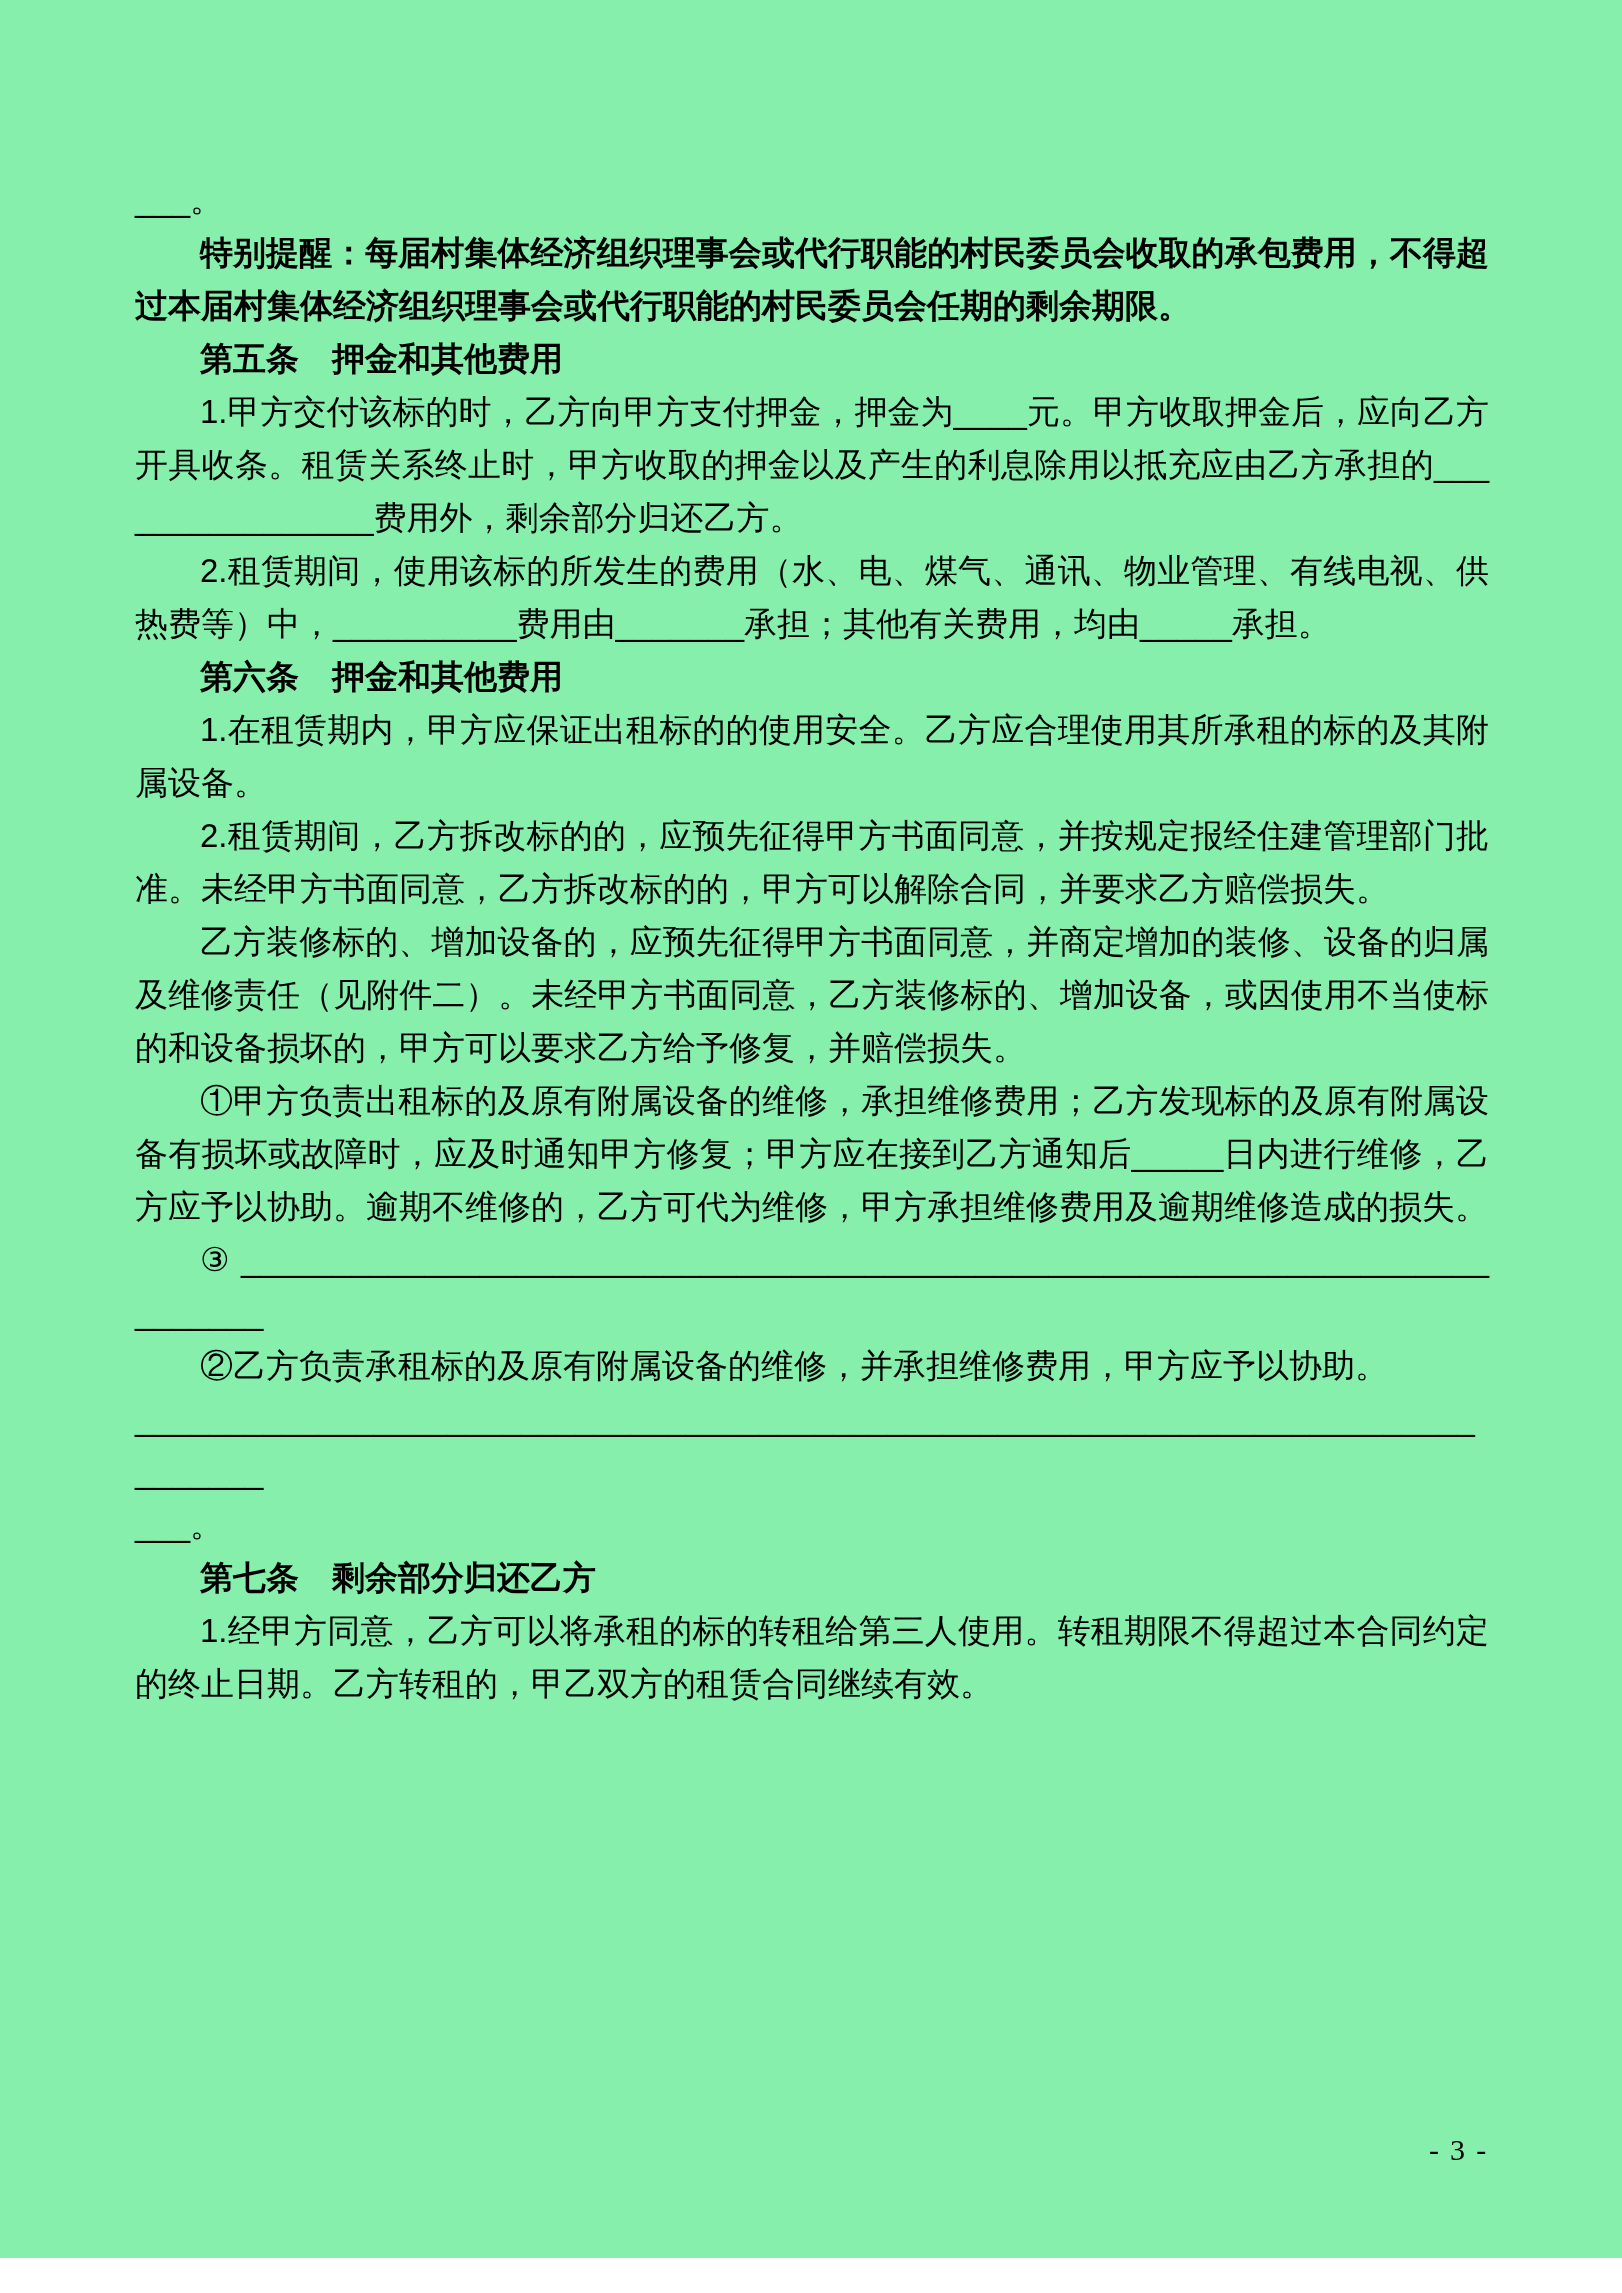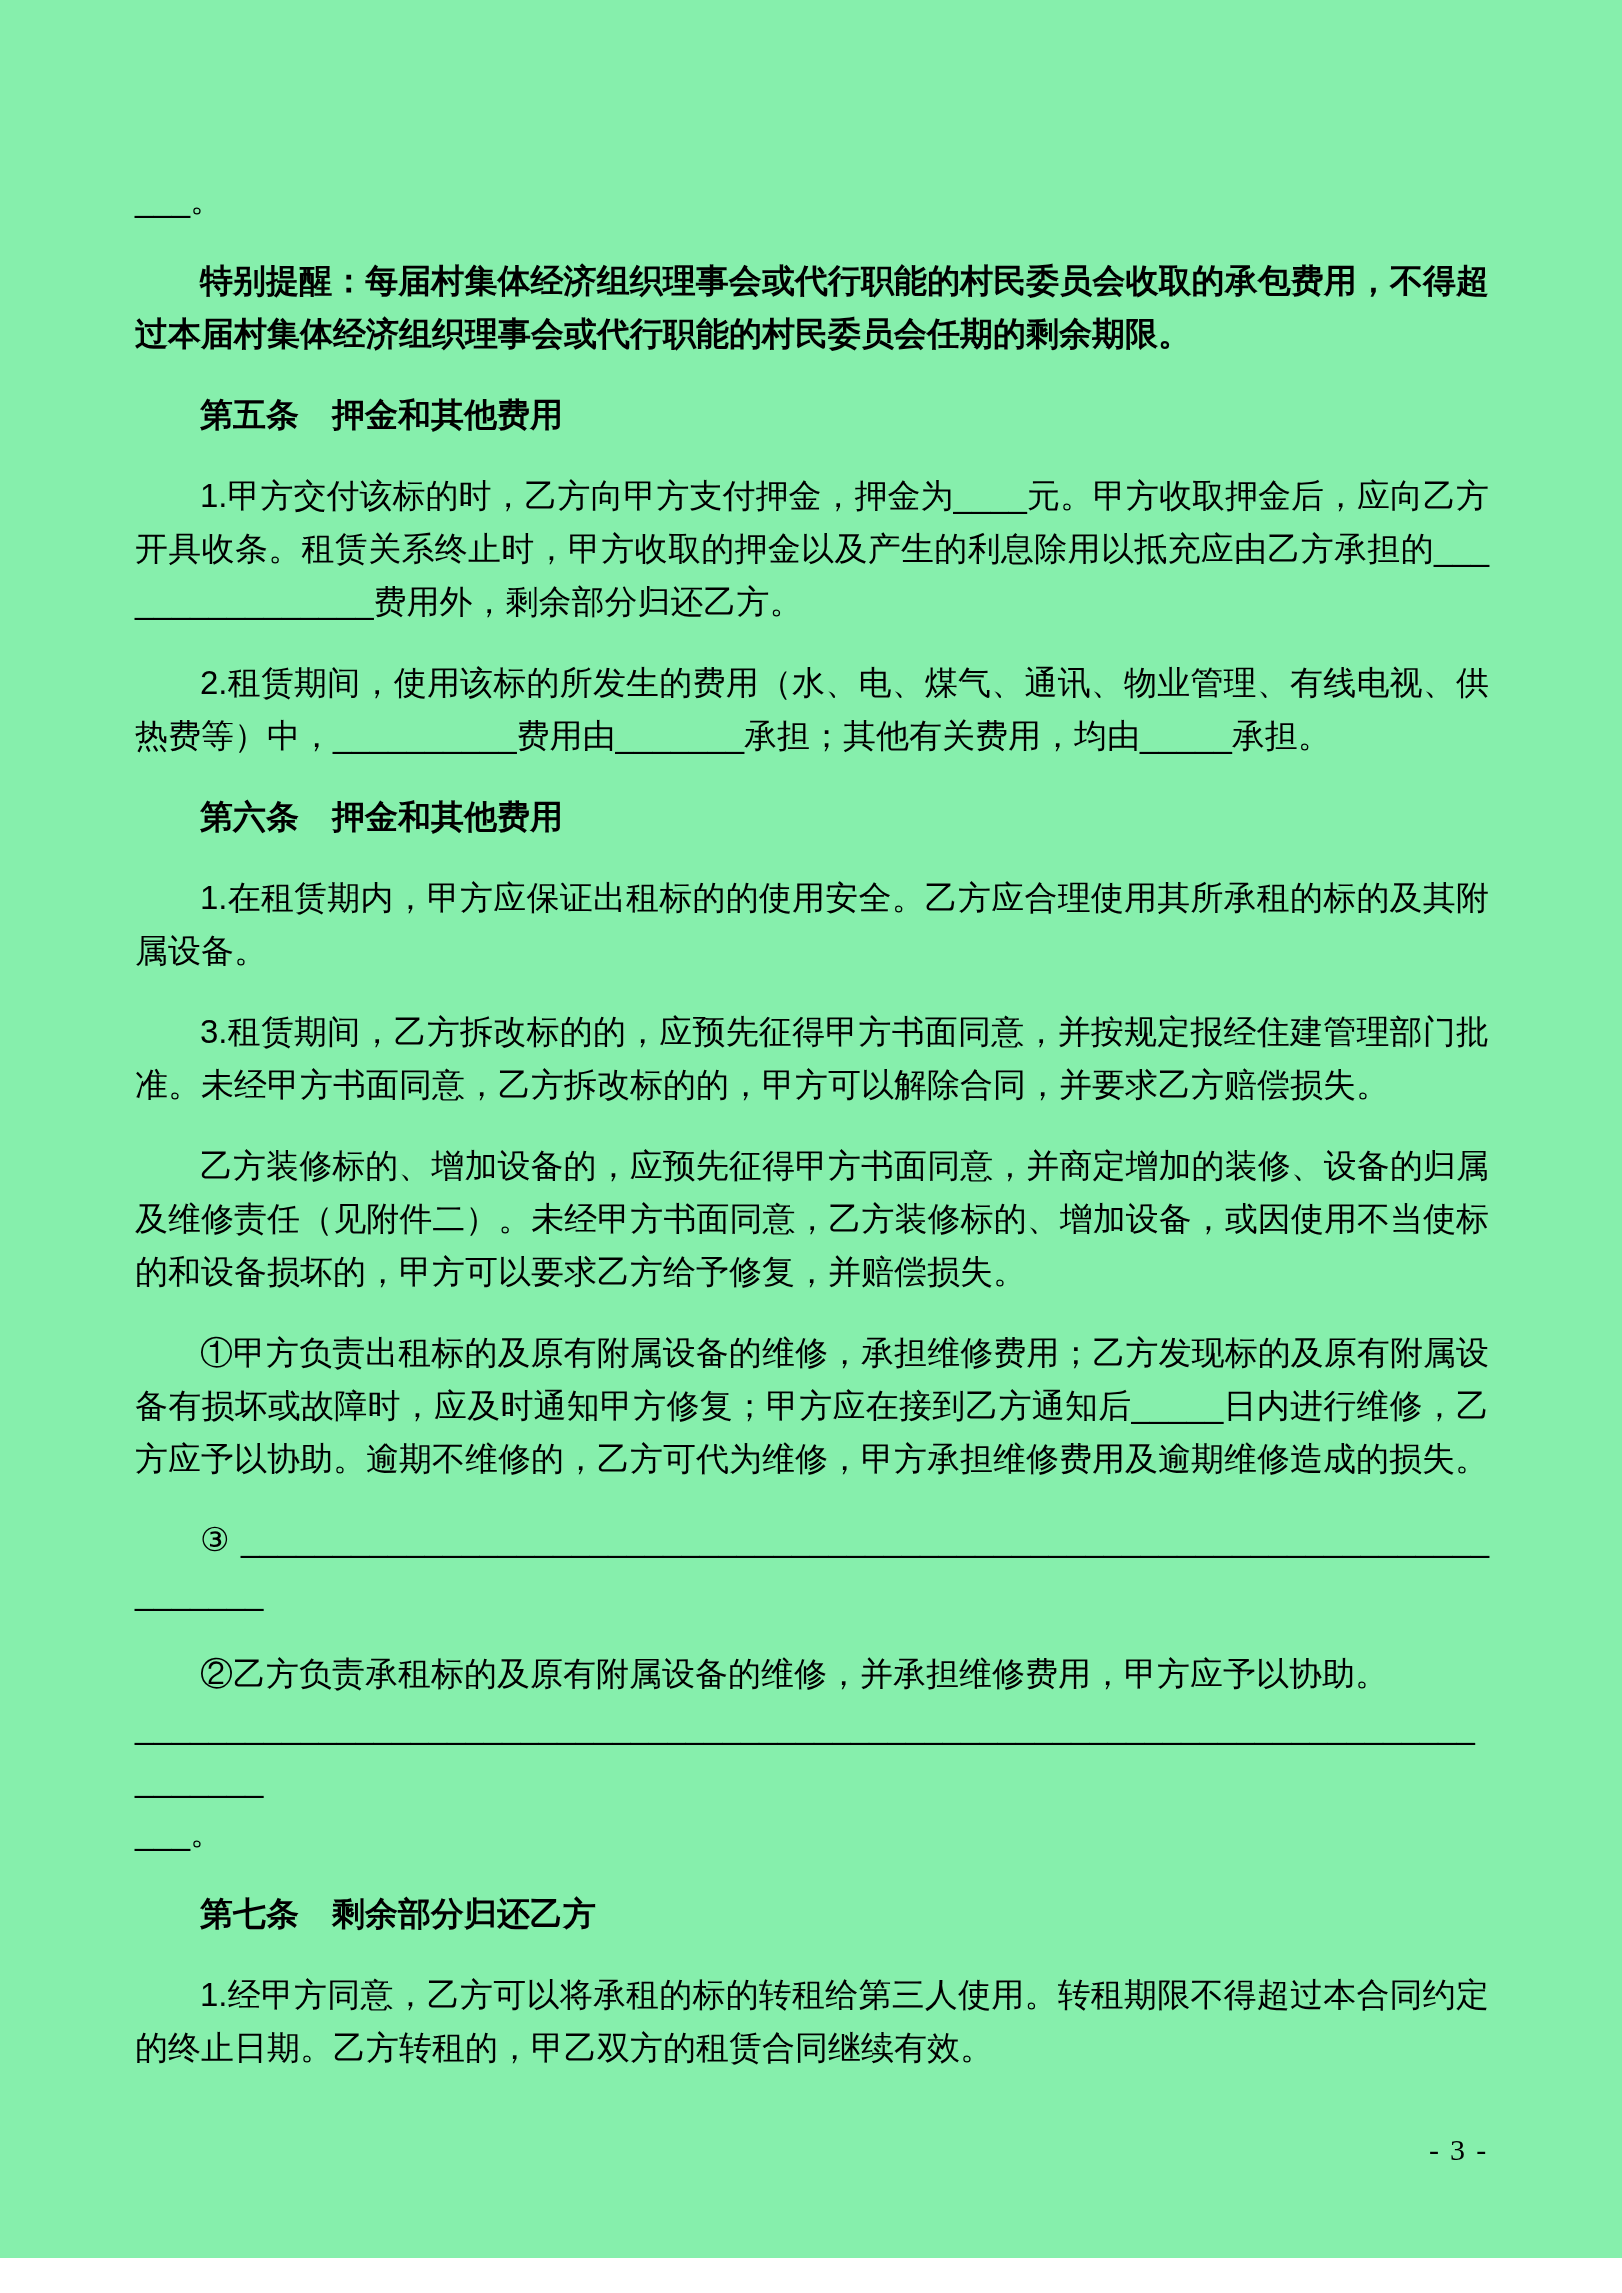--- a/index.html
+++ b/index.html
@@ -15,21 +15,21 @@
     font-size: 33px;
     padding: 173px 134px 0 135px;
     overflow: hidden;
   }
   .para {
     line-height: 53px;
     text-align: justify;
     word-break: break-all;
     font-weight: 400;
   }
-  .indent { text-indent: 65px; margin-top: 28px; }
+  .indent { text-indent: 65px; }
   .bold { font-weight: 700; }
   .page-number {
     position: absolute;
     right: 135px;
     bottom: 91px;
     font-family: "Liberation Serif", serif;
     font-size: 30px;
     color: #000000;
     letter-spacing: 1.8px;
   }
@@ -38,21 +38,21 @@
 <body>
 
 <div class="page">
   <p class="para">___。</p>
   <p class="para indent bold">特别提醒：每届村集体经济组织理事会或代行职能的村民委员会收取的承包费用，不得超过本届村集体经济组织理事会或代行职能的村民委员会任期的剩余期限。</p>
   <p class="para indent bold">第五条　押金和其他费用</p>
   <p class="para indent">1.甲方交付该标的时，乙方向甲方支付押金，押金为____元。甲方收取押金后，应向乙方开具收条。租赁关系终止时，甲方收取的押金以及产生的利息除用以抵充应由乙方承担的________________费用外，剩余部分归还乙方。</p>
   <p class="para indent">2.租赁期间，使用该标的所发生的费用（水、电、煤气、通讯、物业管理、有线电视、供热费等）中，__________费用由_______承担；其他有关费用，均由_____承担。</p>
   <p class="para indent bold">第六条　押金和其他费用</p>
   <p class="para indent">1.在租赁期内，甲方应保证出租标的的使用安全。乙方应合理使用其所承租的标的及其附属设备。</p>
-  <p class="para indent">3.租赁期间，乙方拆改标的的，应预先征得甲方书面同意，并按规定报经住建管理部门批准。未经甲方书面同意，乙方拆改标的的，甲方可以解除合同，并要求乙方赔偿损失。</p>
+  <p class="para indent">2.租赁期间，乙方拆改标的的，应预先征得甲方书面同意，并按规定报经住建管理部门批准。未经甲方书面同意，乙方拆改标的的，甲方可以解除合同，并要求乙方赔偿损失。</p>
   <p class="para indent">乙方装修标的、增加设备的，应预先征得甲方书面同意，并商定增加的装修、设备的归属及维修责任（见附件二）。未经甲方书面同意，乙方装修标的、增加设备，或因使用不当使标的和设备损坏的，甲方可以要求乙方给予修复，并赔偿损失。</p>
   <p class="para indent">①甲方负责出租标的及原有附属设备的维修，承担维修费用；乙方发现标的及原有附属设备有损坏或故障时，应及时通知甲方修复；甲方应在接到乙方通知后_____日内进行维修，乙方应予以协助。逾期不维修的，乙方可代为维修，甲方承担维修费用及逾期维修造成的损失。</p>
   <p class="para indent">③___________________________________________________________________________</p>
   <p class="para indent">②乙方负责承租标的及原有附属设备的维修，并承担维修费用，甲方应予以协助。</p>
   <p class="para">________________________________________________________________________________</p>
   <p class="para">___。</p>
   <p class="para indent bold">第七条　剩余部分归还乙方</p>
   <p class="para indent">1.经甲方同意，乙方可以将承租的标的转租给第三人使用。转租期限不得超过本合同约定的终止日期。乙方转租的，甲乙双方的租赁合同继续有效。</p>
 
   <div class="page-number">- 3 -</div>

